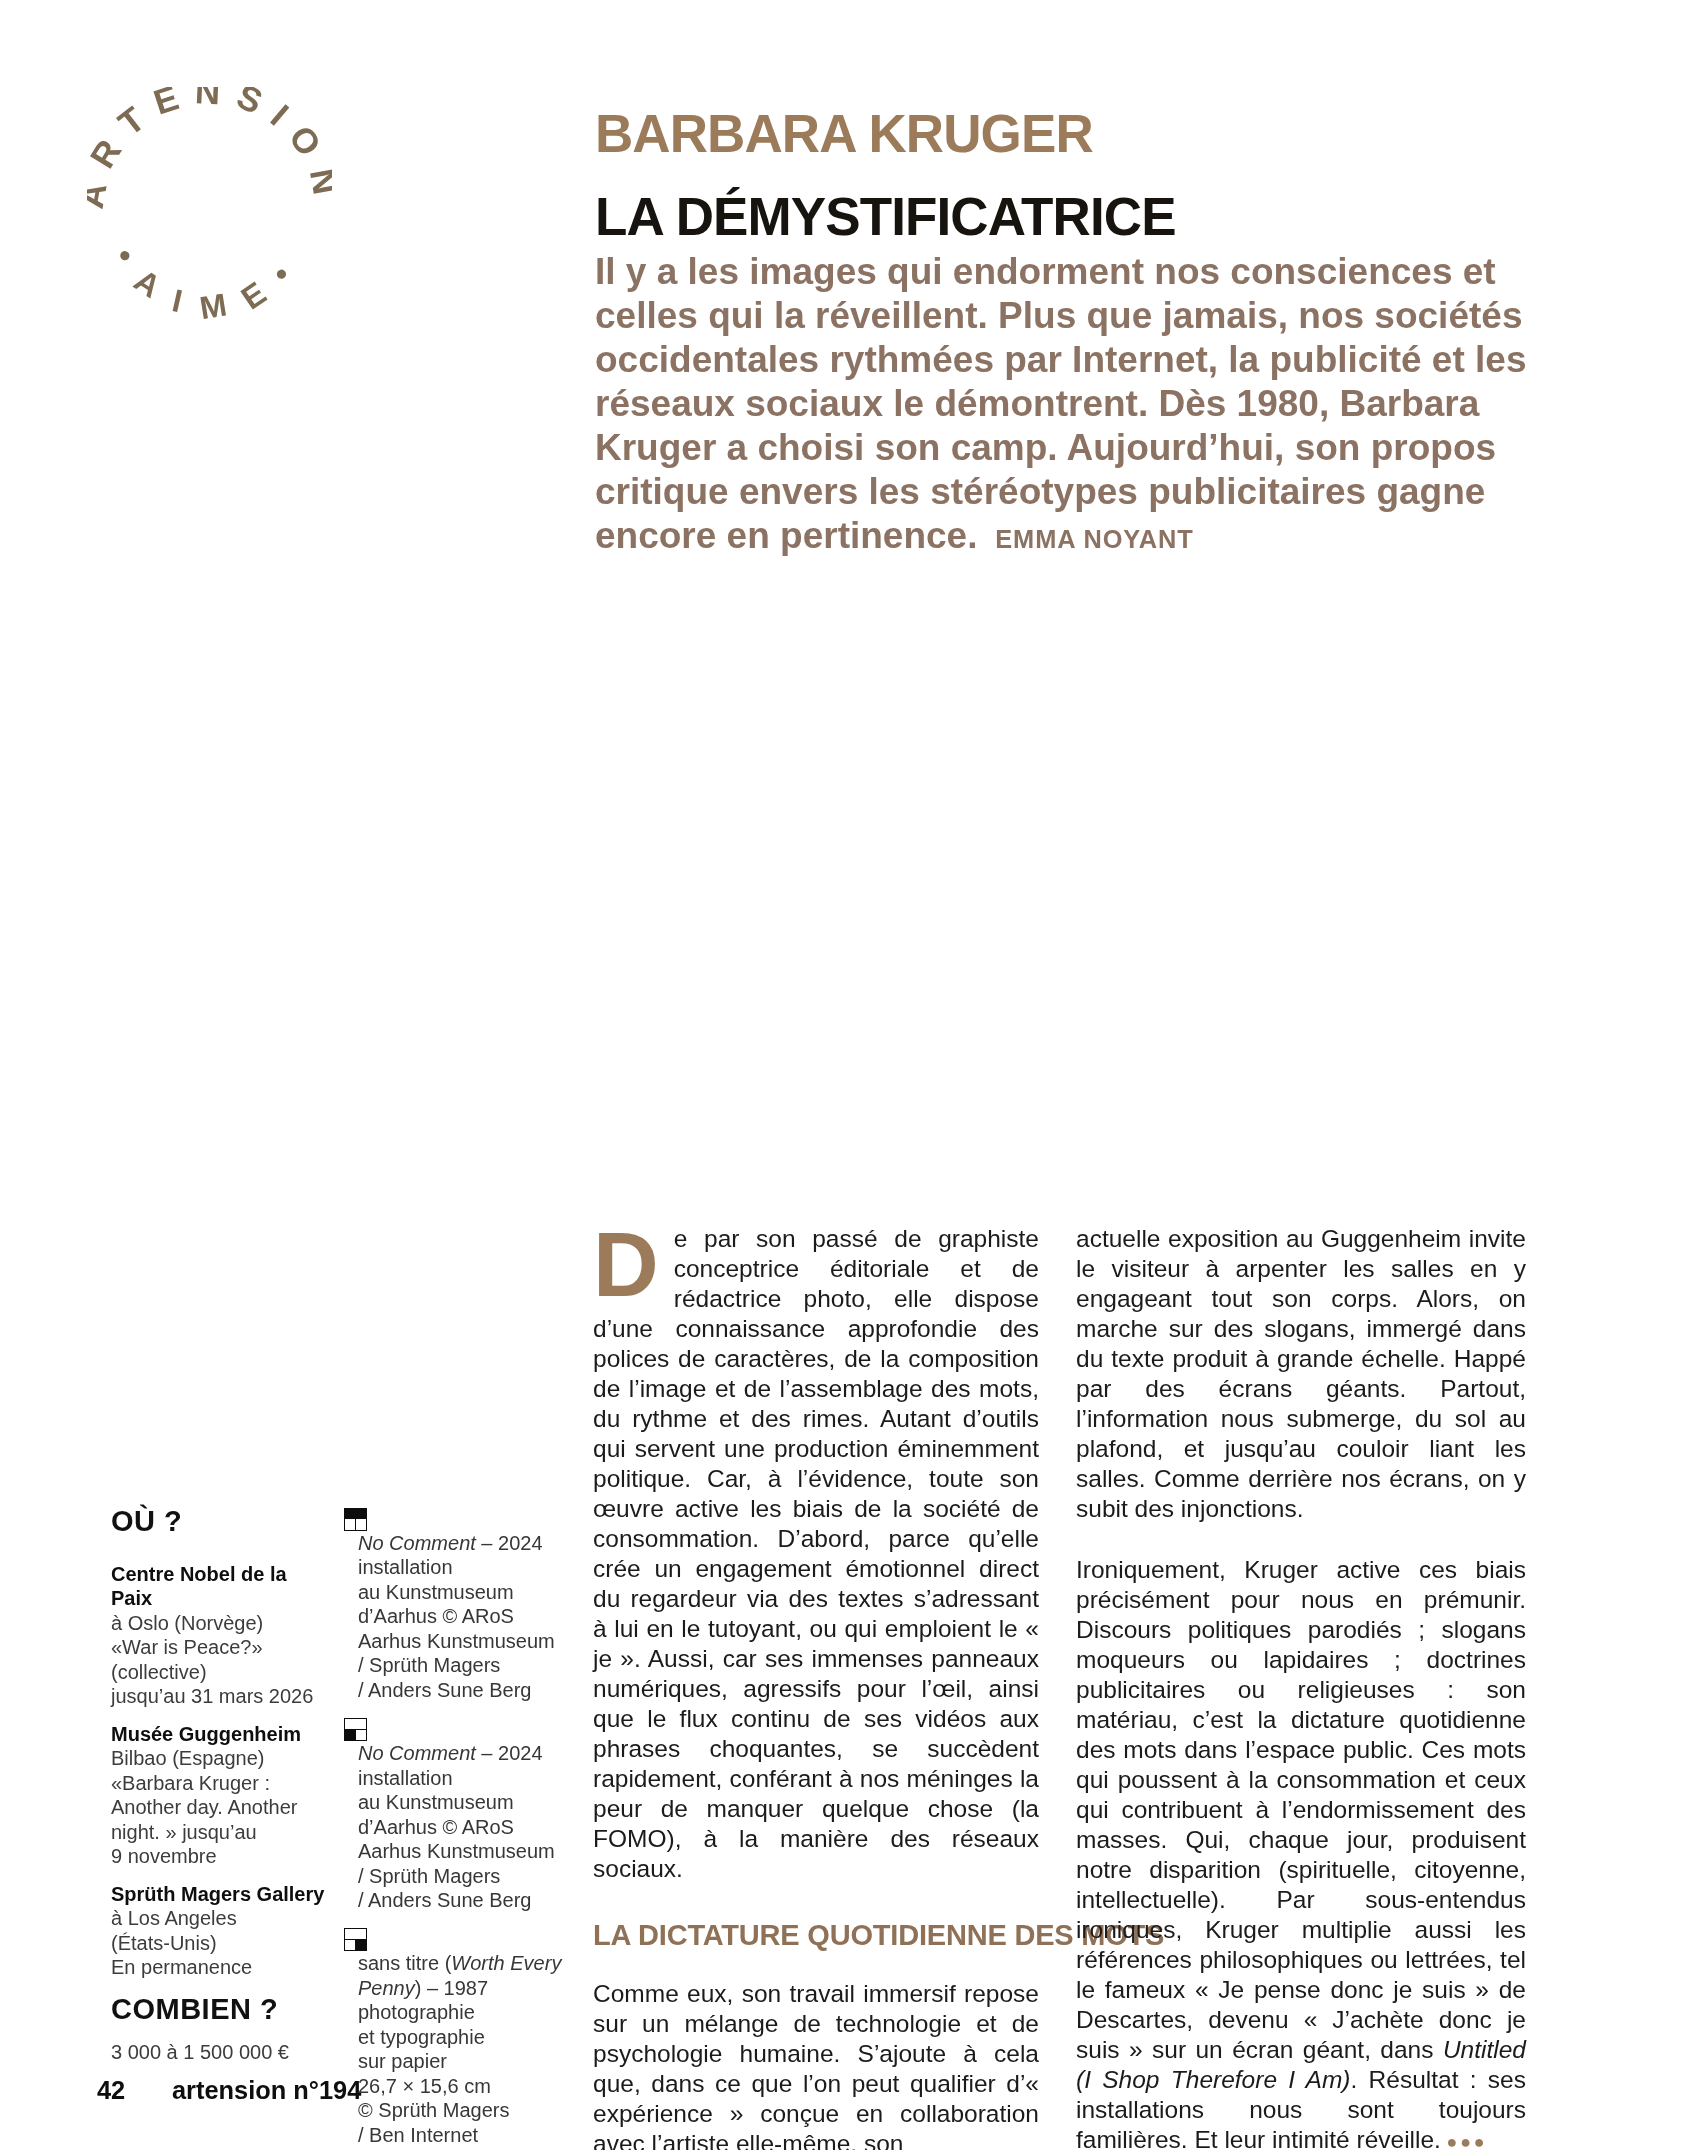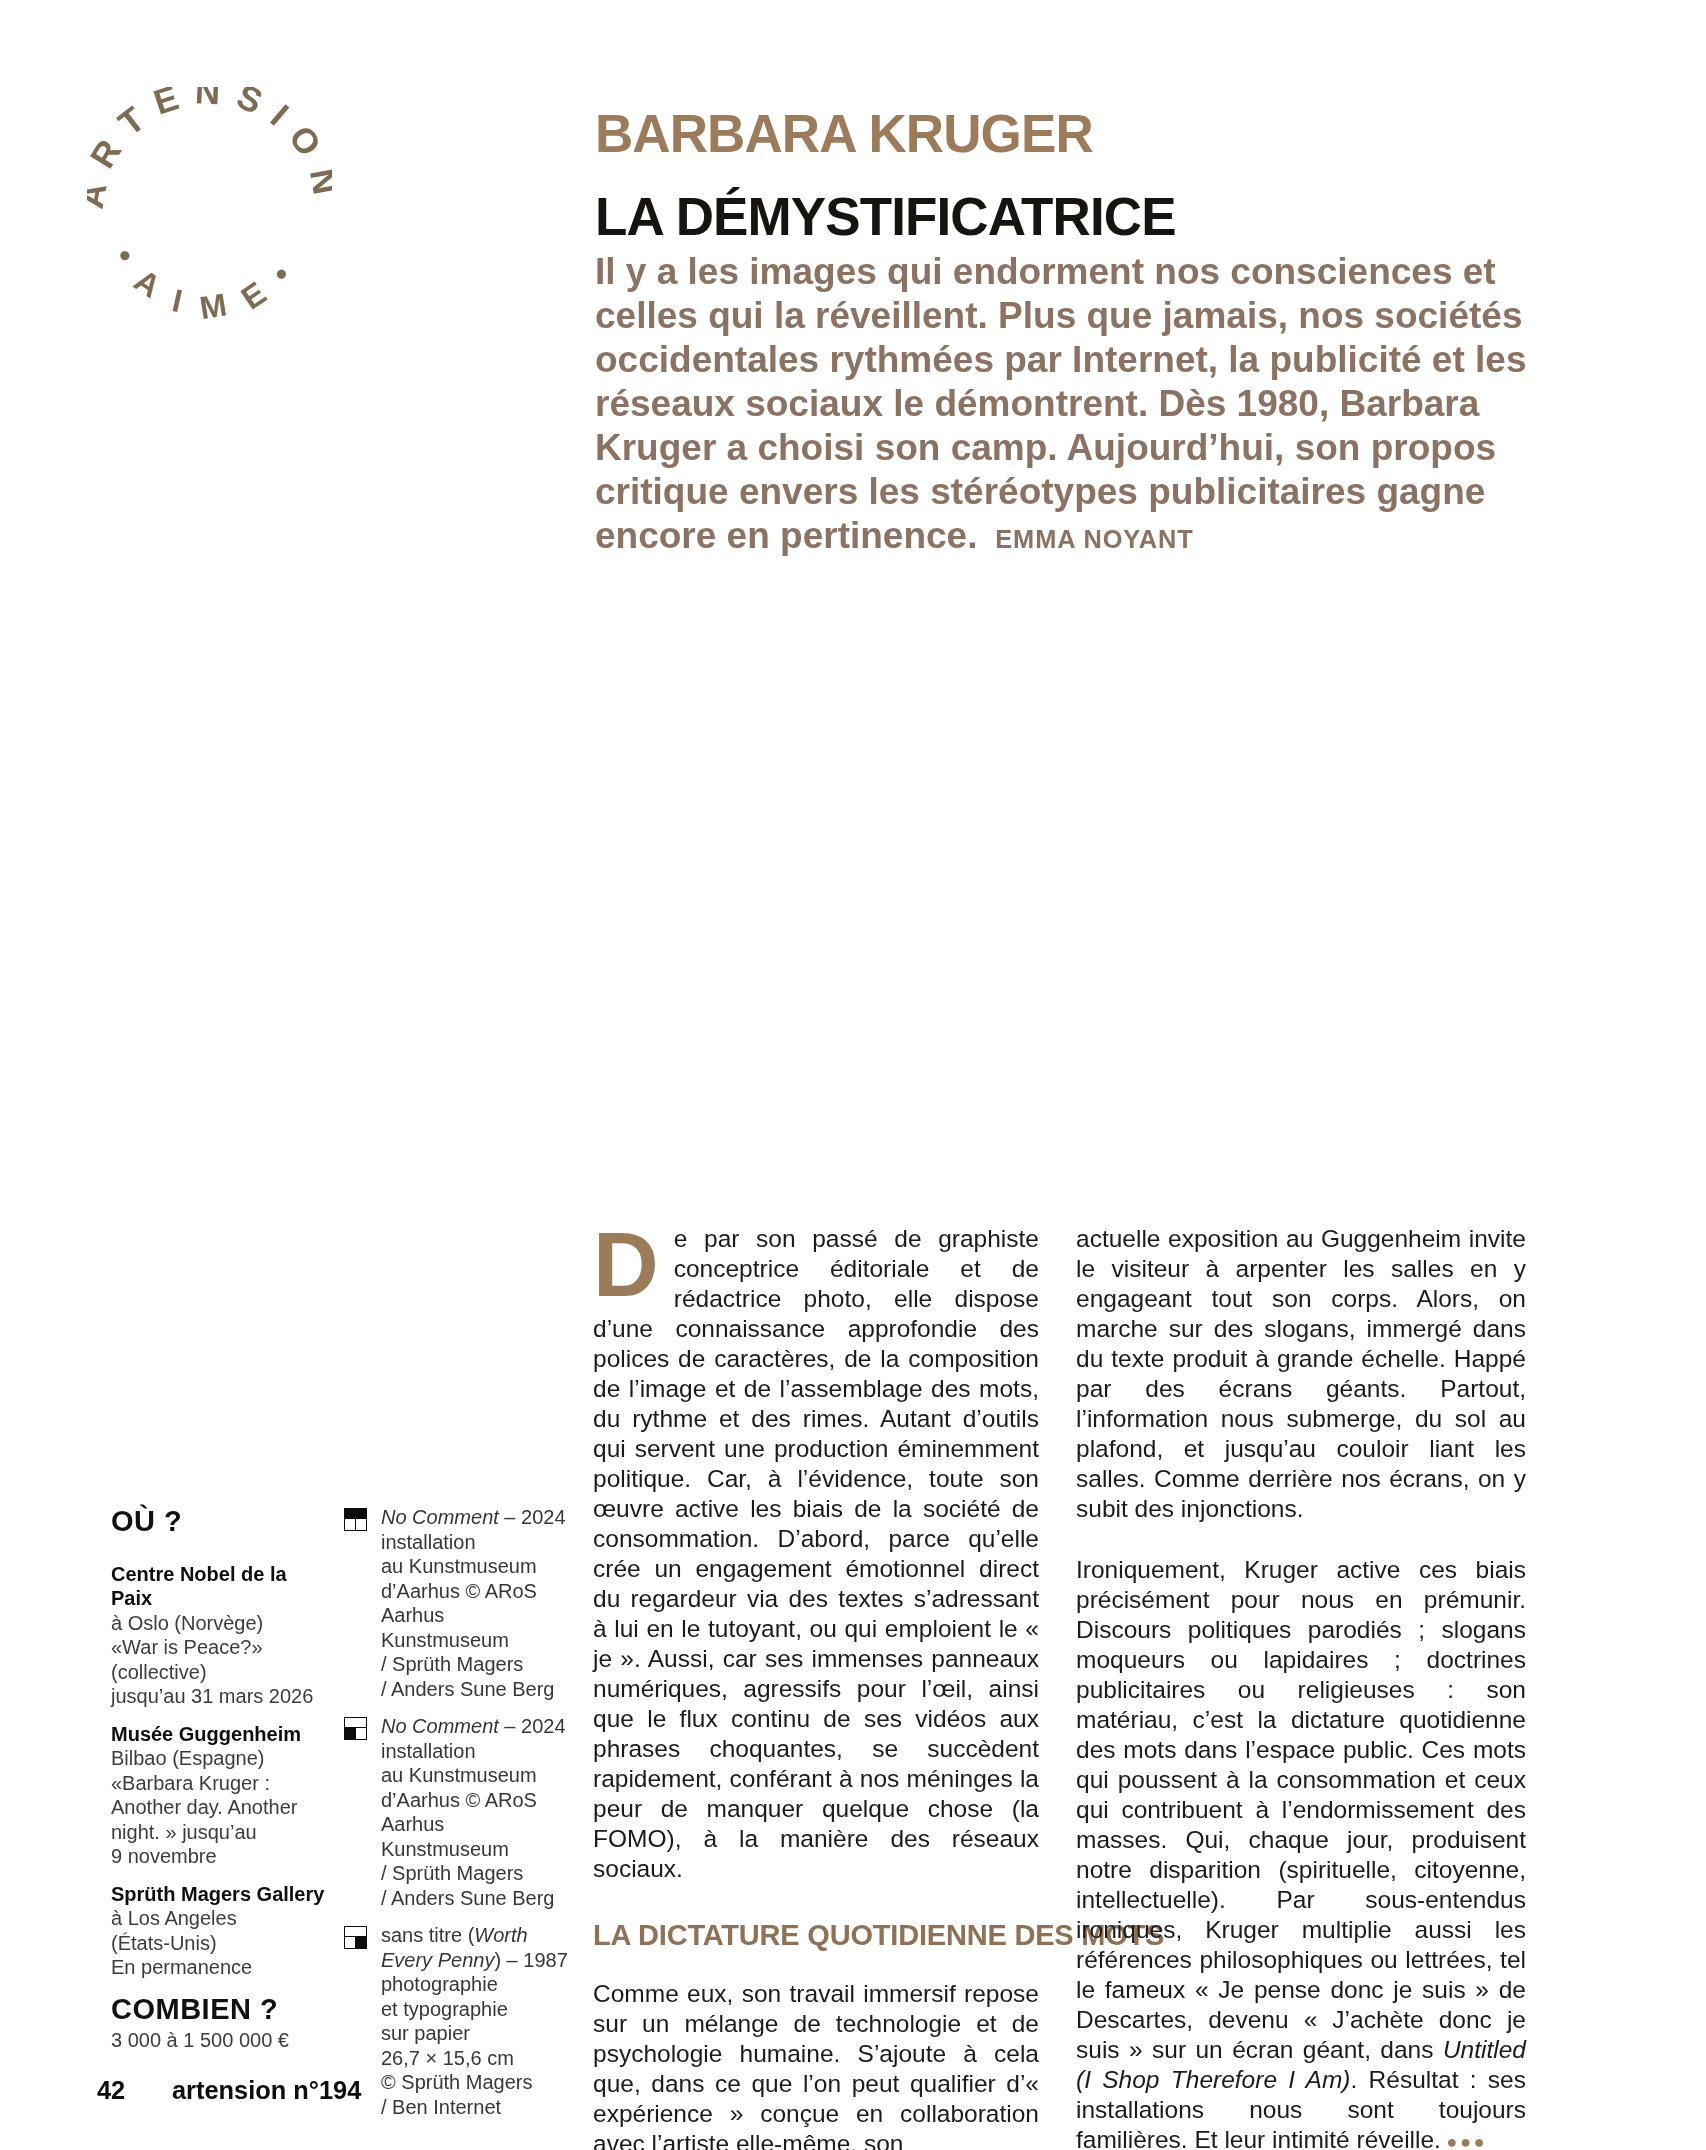--- a/index.html
+++ b/index.html
@@ -30,25 +30,25 @@
     position:absolute;left:595px;top:250px;width:932px;
     font-weight:700;font-size:37px;line-height:44px;
   }
   .byline{font-size:25.4px;letter-spacing:0.9px;margin-left:7.5px;text-align:right;}
   
   .sidebar{position:absolute;left:111px;top:1505px;width:217px;color:#3c3c3c;
     font-size:20px;line-height:24.5px;}
   .side-heading{font-size:29px;line-height:32px;font-weight:800;color:#111;margin:0 0 24.5px 0;letter-spacing:0.5px;}
   .venue{margin-bottom:13px;}
   .venue-name{font-weight:700;color:#0e0e0e;}
-  .side-heading.combien{margin-top:11.3px;margin-bottom:3px;}
+  .side-heading.combien{margin-top:11.3px;margin-bottom:15px;}
   
   .credits{position:absolute;left:344px;top:1505px;width:226px;
     font-size:20px;line-height:24.5px;color:#373737;}
-  .credit{display:flex;margin-bottom:13px;}
+  .credit{display:flex;margin-bottom:13px;flex-direction:column;}
   .credit-icon{flex:0 0 auto;width:21px;height:21px;border:1.9px solid #0d0d0d;
     display:grid;grid-template-columns:1fr 1fr;grid-template-rows:1fr 1fr;margin:2.8px 0 0 0;}
   .credit-icon .top{grid-column:1/3;border-bottom:1.9px solid #0d0d0d;}
   .credit-icon .bl{border-right:1.9px solid #0d0d0d;}
   .credit-icon .filled{background:#0d0d0d;}
   .credit-text{margin-left:14px;}
   .it{font-style:italic;}
   
   .col{position:absolute;top:1224px;color:#1b1b1b;
     font-size:24.5px;line-height:30px;text-align:justify;}

